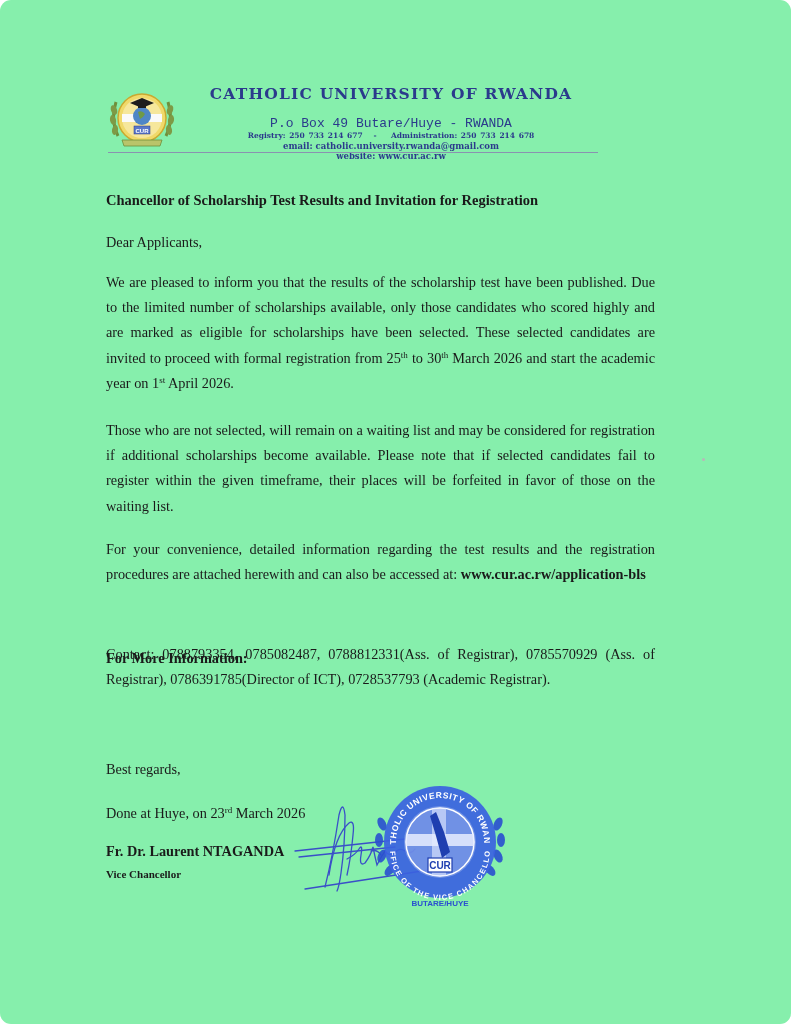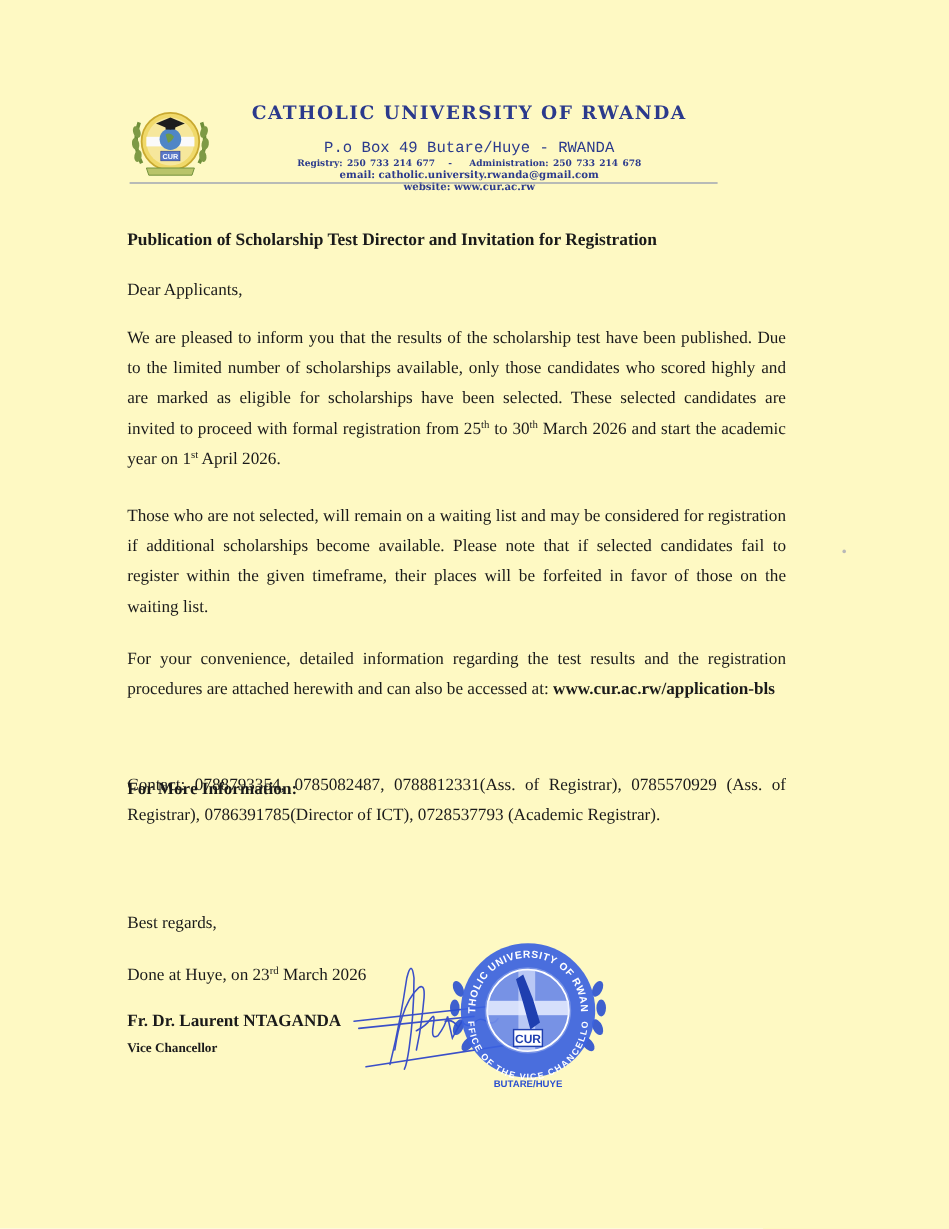--- a/index.html
+++ b/index.html
@@ -1,17 +1,17 @@
 <!DOCTYPE html>
 <html><head>
 <meta charset="utf-8">
 <style>
   html, body { margin: 0; padding: 0; background: #ffffff; }
   body { width: 791px; height: 1024px; position: relative; overflow: hidden; font-family: "Liberation Serif", serif; color: #1a1a1a; }
-  .page { position: absolute; left: 0; top: 0; width: 791px; height: 1024px; background: #fef9c3; }
+  .page { position: absolute; left: 0; top: 0; width: 791px; height: 1024px; background: #86efac; border-radius: 11px; }
 
   
   .letterhead { position: absolute; left: 108px; top: 86px; width: 488px; height: 68px; }
   .logo { position: absolute; left: 0; top: 0; width: 68px; height: 66px; }
   .lh-text { position: absolute; left: 78px; top: 0; width: 410px; text-align: center; }
   .uni-name { font-family: "DejaVu Serif", serif; font-weight: bold; font-size: 15.5px; color: #2b3a8c; letter-spacing: 1.2px; line-height: 16px; white-space: nowrap; }
   .postal { font-family: Liberation Mono, monospace; font-size: 13px; color: #2b3a8c; line-height: 12px; margin-top: 16px; }
   .phones { font-family: "DejaVu Serif", serif; font-weight: bold; font-size: 7.5px; color: #2b3a8c; line-height: 10px; margin-top: 1px; word-spacing: 1px; }
   .email { font-family: "DejaVu Serif", serif; font-weight: bold; font-size: 8.5px; color: #2b3a8c; line-height: 10px; }
   .website { font-family: "DejaVu Serif", serif; font-weight: bold; font-size: 8.5px; color: #2b3a8c; line-height: 10px; }
@@ -89,21 +89,21 @@
         <span>catholic.university.rwanda@gmail.com</span>
       </div>
       <div class="website">
         <span>website:</span>
         <span>www.cur.ac.rw</span>
       </div>
     </div>
     <div class="lh-rule"></div>
   </div>
 
-  <div class="title">Publication of Scholarship Test Director and Invitation for Registration</div>
+  <div class="title">Chancellor of Scholarship Test Results and Invitation for Registration</div>
 
   <div class="para salutation">Dear Applicants,</div>
 
   <div class="para p1"><span>We are pleased to inform you that the results of the scholarship test have been published. Due to the limited number of scholarships available, only those candidates who scored highly and are marked as eligible for scholarships have been selected. These selected candidates are invited to proceed with formal registration from 25</span><sup>th</sup><span> to 30</span><sup>th</sup><span> March 2026 and start the academic year on 1</span><sup>st</sup><span> April 2026.</span></div>
 
   <div class="para p2">Those who are not selected, will remain on a waiting list and may be considered for registration if additional scholarships become available. Please note that if selected candidates fail to register within the given timeframe, their places will be forfeited in favor of those on the waiting list.</div>
 
   <div class="para p3"><span>For your convenience, detailed information regarding the test results and the registration procedures are attached herewith and can also be accessed at: </span><span class="bold-link">www.cur.ac.rw/application-bls</span></div>
 
   <div class="more-info">For More Information:</div>

